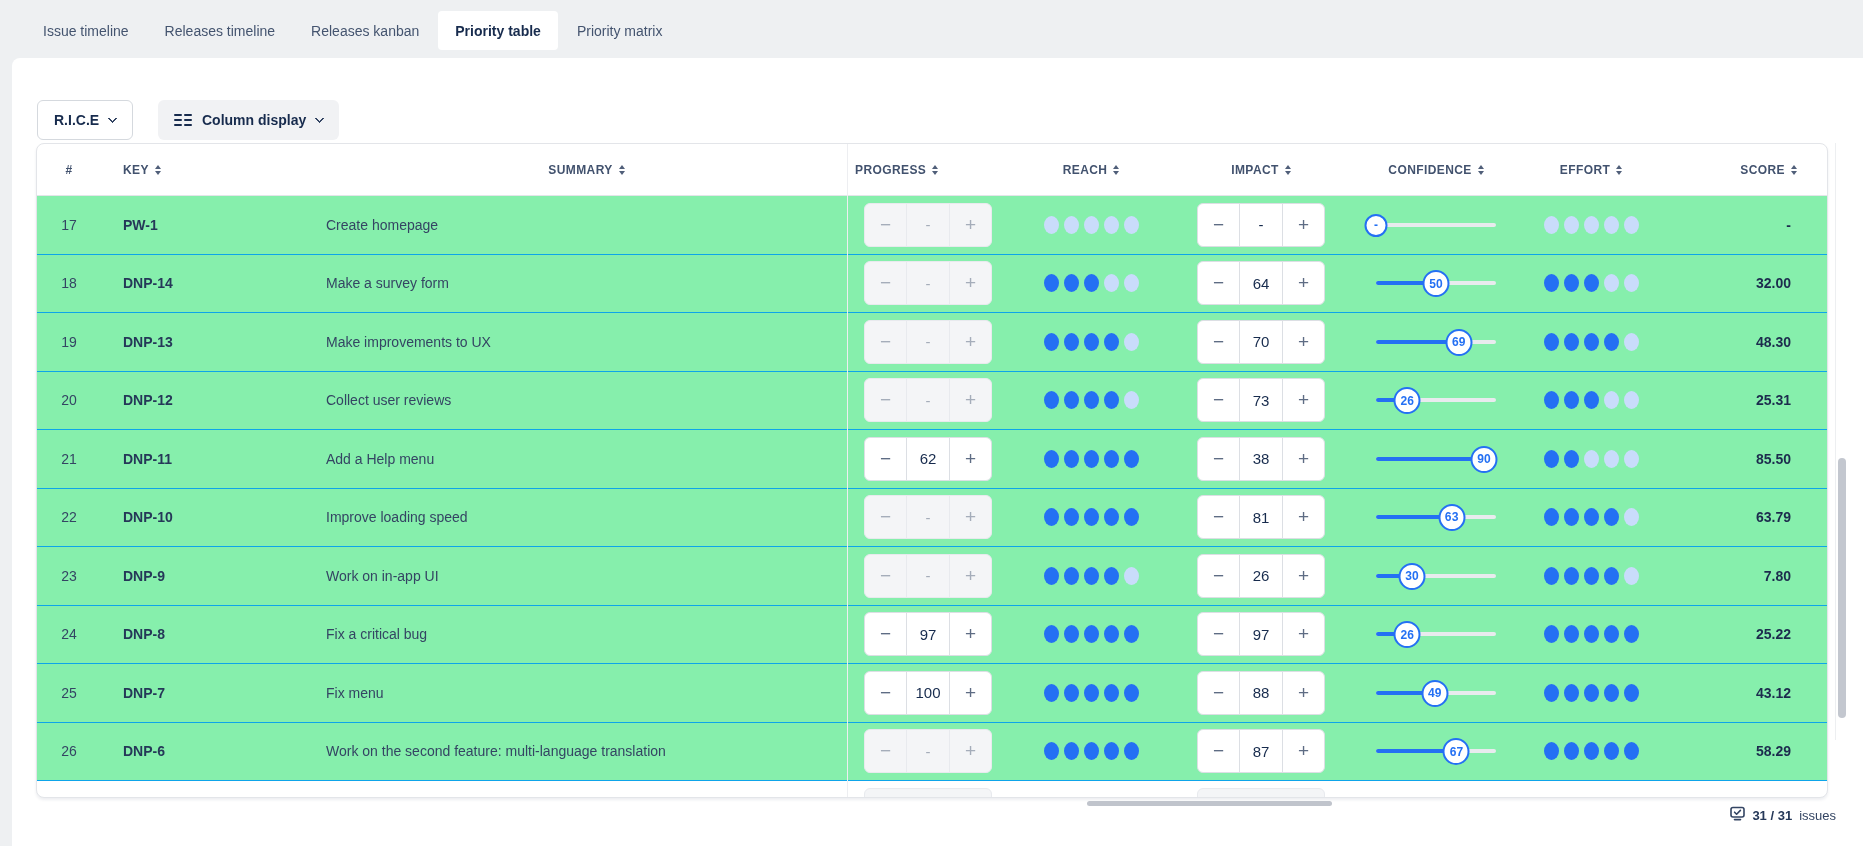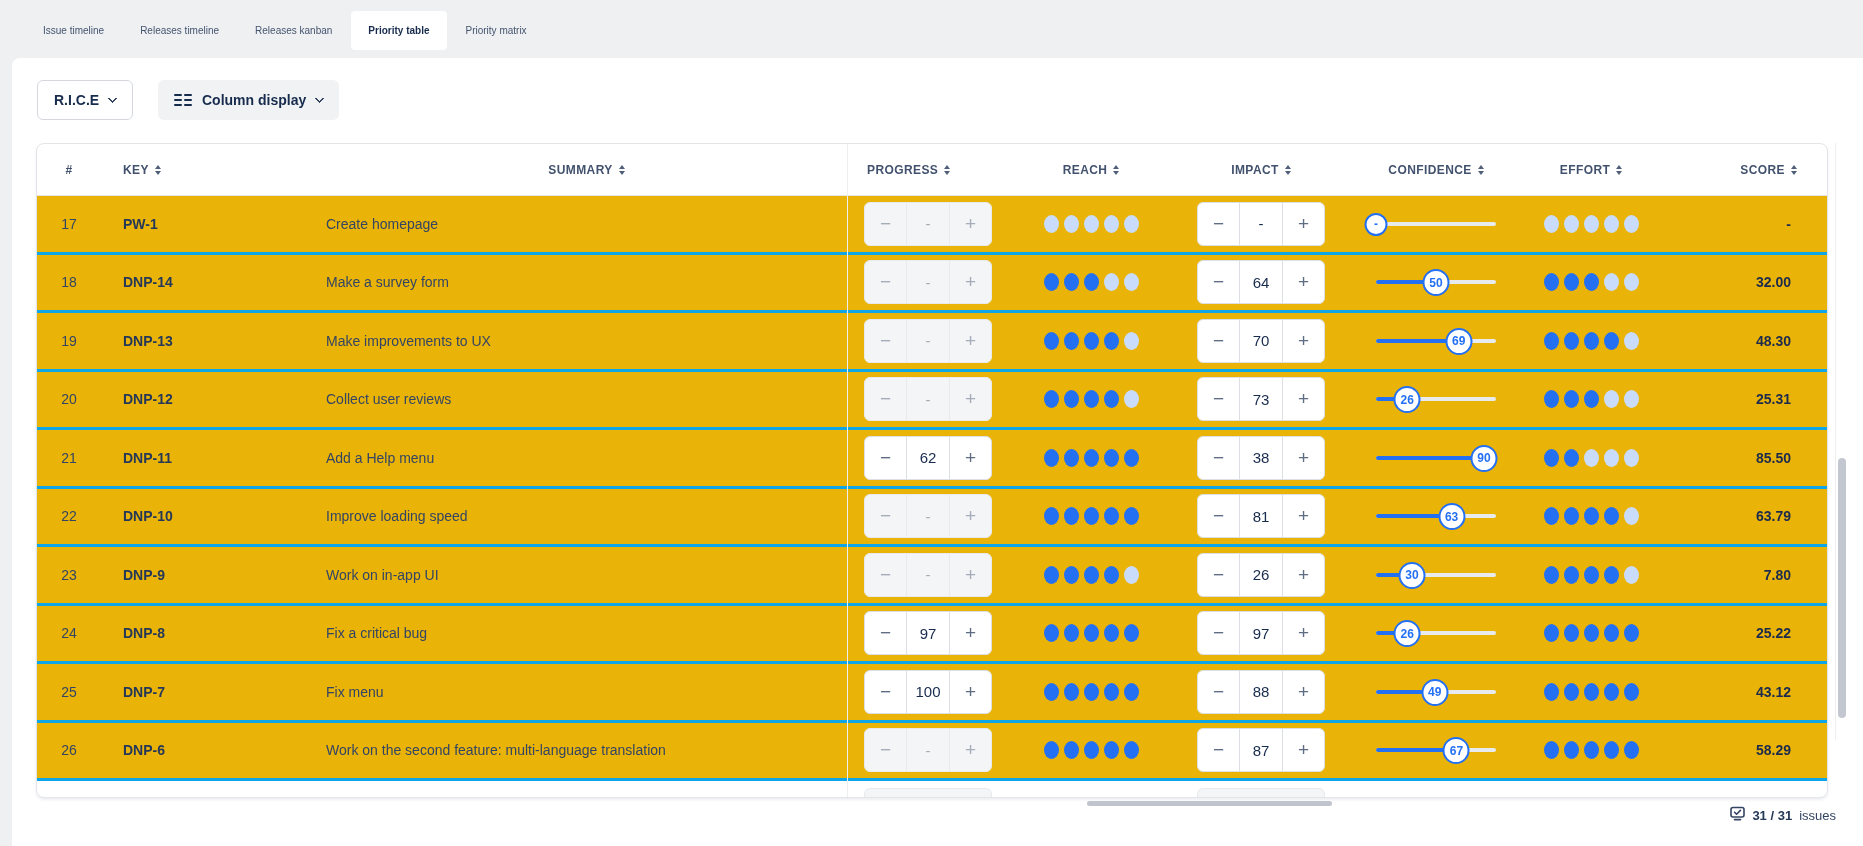--- a/index.html
+++ b/index.html
@@ -7,34 +7,34 @@
   body {
     font-family:"Liberation Sans", sans-serif;
     background:#eef0f2;
     position:relative;
     overflow:hidden;
     color:#344563;
   }
   
   .tabbar { position:absolute; top:11px; left:26px; display:flex; align-items:stretch; gap:2px; height:39px; }
   .tab {
-    display:flex; align-items:center; padding:0 17px; font-size:10px; font-weight:500;
+    display:flex; align-items:center; padding:0 17px; font-size:14px; font-weight:500;
     color:#44546f; cursor:pointer; border-radius:4px; white-space:nowrap;
   }
   .tab.active { background:#ffffff; color:#172b4d; font-weight:700; }
   
   .panel {
     position:absolute; left:12px; top:58px; right:0; bottom:0;
     background:#ffffff; border-top-left-radius:8px;
   }
   
   .toolbar { position:absolute; top:22px; left:25px; right:27px; height:40px; }
   .btn {
     display:inline-flex; align-items:center; height:40px; border-radius:6px;
-    font-size:14px; font-weight:600; color:#172b4d; cursor:pointer;
+    font-size:14px; font-weight:600; color:#172b4d; cursor:pointer;margin-top:20px;
   }
   .btn-outline { background:#fff; border:1px solid #d5d9de; padding:0 16px; position:absolute; left:0; top:0; }
   .btn-gray { background:#f1f2f4; border:none; padding:0 16px; }
   .btn-coldisplay { position:absolute; left:121px; top:0;text-align:center; }
   .btn-search { position:absolute; right:0; top:0; }
   .chev { width:7px; height:7px; border-right:2px solid #344563; border-bottom:2px solid #344563;
           transform:rotate(45deg); margin-left:10px; margin-top:-4px; border-radius:1px; }
   .cd-icon, .search-icon { margin-right:10px; display:inline-flex; }
   
   .table-wrap {
@@ -48,28 +48,28 @@
   .frozen-divider { position:absolute; left:810px; top:0; bottom:0; width:1px; background:#edeef1; }
   .thead {
     display:grid; grid-template-columns:var(--cols); height:52px; align-items:center;
     border-bottom:1px solid #e3e5e9;
   }
   .th { display:flex; align-items:center; justify-content:center; gap:6px;
         font-size:12px; font-weight:700; letter-spacing:.4px; color:#42526e; cursor:pointer; }
   .th.col-index { justify-content:center; cursor:default; }
   .th.col-key { justify-content:flex-start; padding-left:22px; }
   .th.col-summary { justify-content:center; padding-left:35px; }
-  .th.col-progress { justify-content:flex-start; padding-left:20px; }
+  .th.col-progress { justify-content:flex-start; padding-left:8px; }
   .th.col-score { justify-content:flex-end; padding-right:30px; }
   .sort-icon { display:flex; flex-direction:column; gap:2px; }
   .tri-up { width:0; height:0; border-left:3.5px solid transparent; border-right:3.5px solid transparent; border-bottom:4.5px solid #505f79; }
   .tri-down { width:0; height:0; border-left:3.5px solid transparent; border-right:3.5px solid transparent; border-top:4.5px solid #505f79; }
   .tr {
     display:grid; grid-template-columns:var(--cols); height:58.5px; align-items:center;
-    border-bottom:3px solid #0ea5e9; background:#eab308;
+    border-bottom:1px solid #0ea5e9; background:#86efac;
   }
   .td { display:flex; align-items:center; justify-content:center; font-size:14px; color:#344563; }
   .td.col-index { justify-content:center; }
   .td.col-key { justify-content:flex-start; padding-left:22px; font-weight:700; color:#253858; }
   .td.col-summary { justify-content:flex-start; padding-left:35px; }
   .td.col-progress { justify-content:flex-start; padding-left:17px; }
   .td.col-score { justify-content:flex-end; padding-right:36px; font-weight:700; color:#1c2b4d; }
   
   .stepper { display:flex; width:128px; height:44px; border:1px solid #dcdfe4; border-radius:6px; background:#fff; overflow:hidden; }
   .stepper .seg { display:flex; align-items:center; justify-content:center; height:100%; }
@@ -502,21 +502,21 @@
               <div class="stepper">
                 <button class="seg minus">−</button>
                 <div class="seg val">81</div>
                 <button class="seg plus">+</button>
               </div>
             </div>
             <div class="td col-confidence">
               <div class="slider">
                 <div class="track"></div>
                 <div class="fill" style="width: 63%;"></div>
-                <div class="handle" style="left: 63%;">63</div>
+                <div class="handle" style="left: 63%; font-family: Liberation Mono, monospace;">63</div>
               </div>
             </div>
             <div class="td col-effort">
               <div class="dots">
                 <span class="dot filled"></span>
                 <span class="dot filled"></span>
                 <span class="dot filled"></span>
                 <span class="dot filled"></span>
                 <span class="dot"></span>
               </div>

